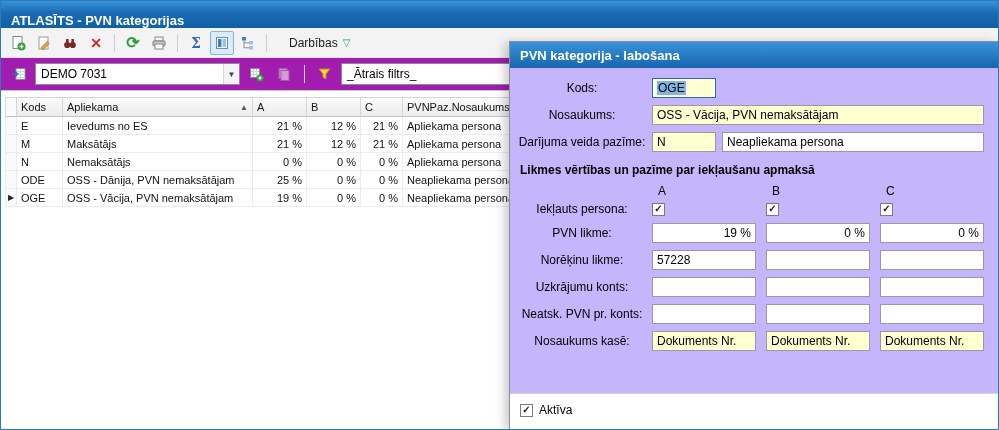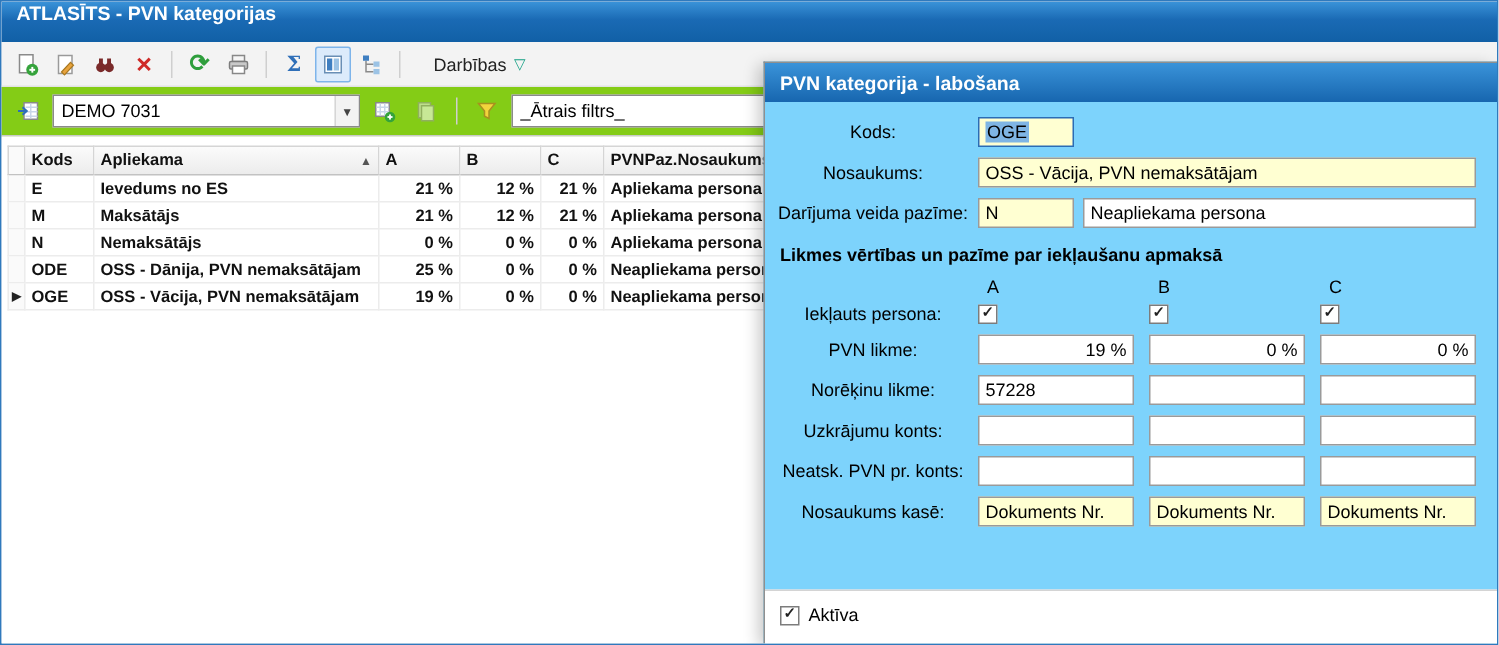--- a/index.html
+++ b/index.html
@@ -2,27 +2,27 @@
 <html><head>
 <meta charset="utf-8">
 <style>
   * { box-sizing: border-box; }
   body { margin: 0; background: #dfe4ea; font-family: "Liberation Sans", sans-serif; }
   .window { position: relative; width: 999px; height: 430px; background: #f0f0f0;
             border: 1px solid #2f79bd; overflow: hidden; display: flex; flex-direction: column; }
 
   
   .titlebar { height: 27px; flex: none; background: linear-gradient(180deg,#3a93d9,#1a6ab4 45%,#1160a6);
-              color: #fff; display: flex; align-items: flex-start; padding: 0 10px;
+              color: #fff; display: flex; align-items: flex-end; padding: 0 10px;
               font-size: 13px; font-weight: bold; }
 
   
   .toolbar1 { height: 30px; flex: none; background: #f3f3f3; border-bottom: 1px solid #e3e3e3;
               display: flex; align-items: center; padding: 0 5px; gap: 2px; }
-  .toolbar2 { height: 33px; flex: none; background: #84cc16; border-bottom: 1px solid #c9c9c9;
+  .toolbar2 { height: 33px; flex: none; background: #a21caf; border-bottom: 1px solid #c9c9c9;
               display: flex; align-items: center; padding: 0 6px; gap: 4px; }
   .tbtn { width: 24px; height: 24px; display: flex; align-items: center; justify-content: center;
           border: 1px solid transparent; border-radius: 2px; flex: none; }
   .tbtn.pressed { background: #dcebfb; border-color: #7eb4ea; }
   .glyph { font-size: 14px; line-height: 1; }
   .glyph.red   { color: #cf2a27; font-weight: bold; }
   .glyph.green { color: #2e9e3c; font-weight: bold; font-size: 16px; }
   .glyph.blue  { color: #2f6fb8; font-weight: bold; font-family: "DejaVu Serif", serif; }
   .sep { width: 1px; height: 18px; background: #cfcfcf; margin: 0 4px; flex: none; }
   .actions { display: flex; align-items: center; gap: 5px; margin-left: 16px; font-size: 12px; color: #222; }
@@ -31,21 +31,21 @@
   .combo { height: 22px; background: #fff; border: 1px solid #8a8a8a; display: flex;
            align-items: center; font-size: 12px; flex: none; }
   .combo .val { flex: 1; padding: 0 5px; white-space: nowrap; overflow: hidden; }
   .combo .dd  { width: 16px; height: 100%; display: flex; align-items: center; justify-content: center;
                 border-left: 1px solid #d6d6d6; background: #f3f3f3; font-size: 8px; color: #444; }
   .combo.company { width: 205px; }
   .combo.quick   { width: 216px; }
 
   
   .content { flex: 1; background: #fff; position: relative; overflow: hidden; }
-  .grid { margin: 6px 0 0 4px; width: 507px; font-size: 11px; color: #111; font-weight: bold; }
+  .grid { margin: 6px 0 0 4px; width: 507px; font-size: 11px; color: #111; }
   .thead { display: flex; height: 20px; }
   .th { display: flex; align-items: center; padding: 0 4px;
         background: linear-gradient(180deg,#fbfbfb,#ececec);
         border: 1px solid #d5d5d5; border-left: none; border-bottom-color: #c2c2c2; }
   .th:first-child { border-left: 1px solid #d5d5d5; }
   .th.spread { justify-content: space-between; }
   .sort { font-size: 8px; color: #555; margin-left: 3px; }
   .trow { display: flex; height: 18px; }
   .td { display: flex; align-items: center; padding: 0 4px; border-right: 1px solid #ececec;
         border-bottom: 1px solid #ececec; white-space: nowrap; overflow: hidden; }
@@ -54,21 +54,21 @@
   .gutter { width: 12px; padding: 0; justify-content: center; background: #fafafa; flex: none; }
   .marker { font-size: 8px; color: #222; }
   .c-kods { width: 46px; flex: none; }
   .c-nos  { width: 190px; flex: none; }
   .c-a, .c-b { width: 54px; flex: none; }
   .c-c { width: 42px; flex: none; }
   .c-pvn { width: 109px; flex: none; }
 
   
   .dialog { position: absolute; top: 40px; left: 508px; right: 0; bottom: 0; z-index: 5;
-            background: #7dd3fc; border: 1px solid #8f8f8f; border-right: none; border-bottom: none;
+            background: #c4b5fd; border: 1px solid #8f8f8f; border-right: none; border-bottom: none;
             box-shadow: -4px 2px 10px rgba(0,0,0,.22); display: flex; flex-direction: column; }
   .dtitle { height: 26px; flex: none; background: linear-gradient(180deg,#3a93d9,#1766af);
             color: #fff; display: flex; align-items: center; padding: 0 10px;
             font-size: 13px; font-weight: bold; }
   .dbody { flex: 1; padding: 10px 10px 0 8px; font-size: 12px; overflow: hidden; }
   .drow { display: flex; align-items: center; margin-bottom: 7px; }
   .dlabel { width: 134px; flex: none; text-align: center; padding-right: 6px; white-space: nowrap; color: #000; }
   .dfields { display: flex; gap: 10px; flex: 1; align-items: center; padding-right: 4px; }
   .field { height: 20px; border: 1px solid #9a9a9a; background: #fff; display: flex;
            align-items: center; padding: 0 4px; font-size: 12px; white-space: nowrap; overflow: hidden; }

